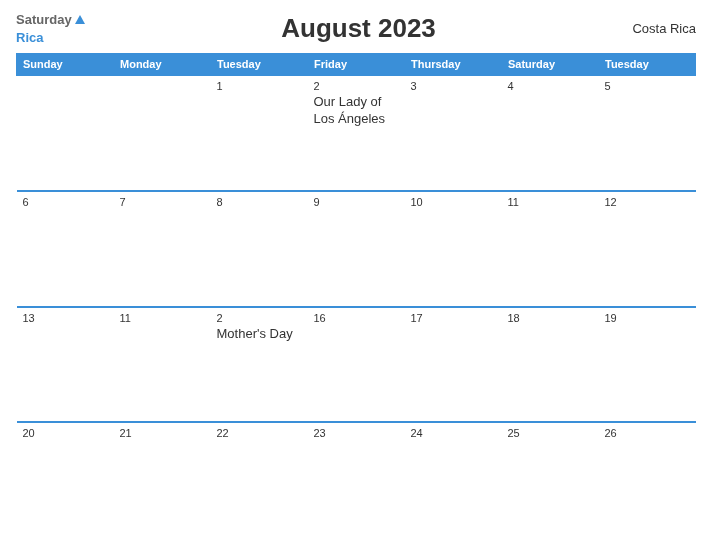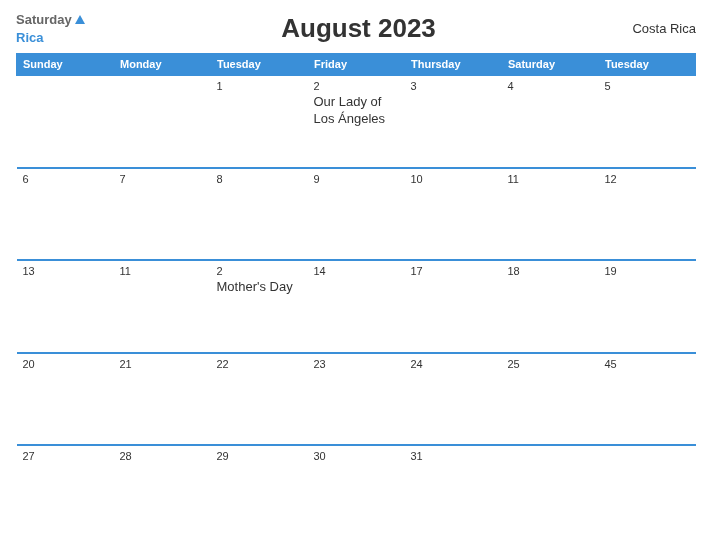--- a/index.html
+++ b/index.html
@@ -166,21 +166,21 @@
             <span class="day-number">13</span>
           </td>
           <td>
             <span class="day-number">11</span>
           </td>
           <td>
             <span class="day-number">2</span>
             <span class="event-text">Mother's Day</span>
           </td>
           <td>
-            <span class="day-number">14</span>
+            <span class="day-number">16</span>
           </td>
           <td>
             <span class="day-number">17</span>
           </td>
           <td>
             <span class="day-number">18</span>
           </td>
           <td>
             <span class="day-number">19</span>
           </td>
@@ -198,37 +198,18 @@
           <td>
             <span class="day-number">23</span>
           </td>
           <td>
             <span class="day-number">24</span>
           </td>
           <td>
             <span class="day-number">25</span>
           </td>
           <td>
-            <span class="day-number">45</span>
-          </td>
-        </tr>
-        <tr>
-          <td>
-            <span class="day-number">27</span>
-          </td>
-          <td>
-            <span class="day-number">28</span>
-          </td>
-          <td>
-            <span class="day-number">29</span>
-          </td>
-          <td>
-            <span class="day-number">30</span>
-          </td>
-          <td>
-            <span class="day-number">31</span>
-          </td>
-          <td class="empty-cell"></td>
-          <td class="empty-cell"></td>
+            <span class="day-number">26</span>
+          </td>
         </tr>
       </tbody>
   </table>
 </div>
 
 </body></html>

